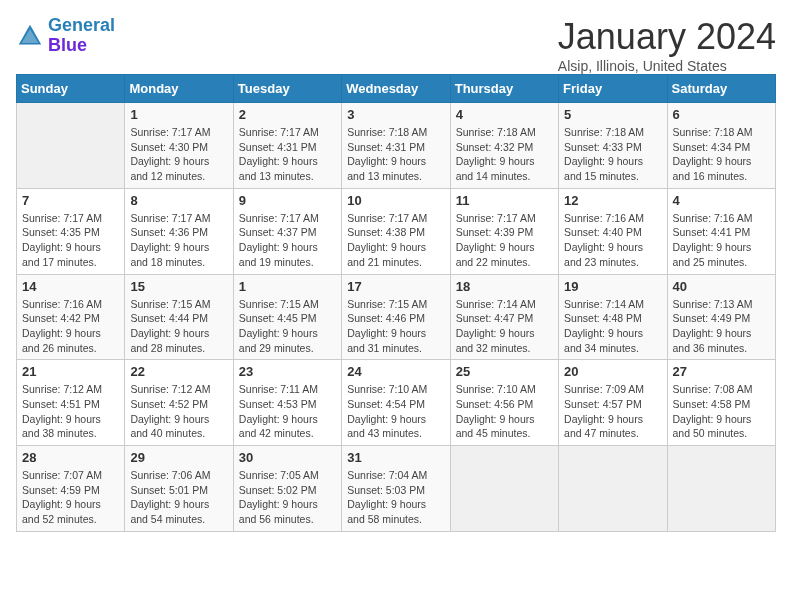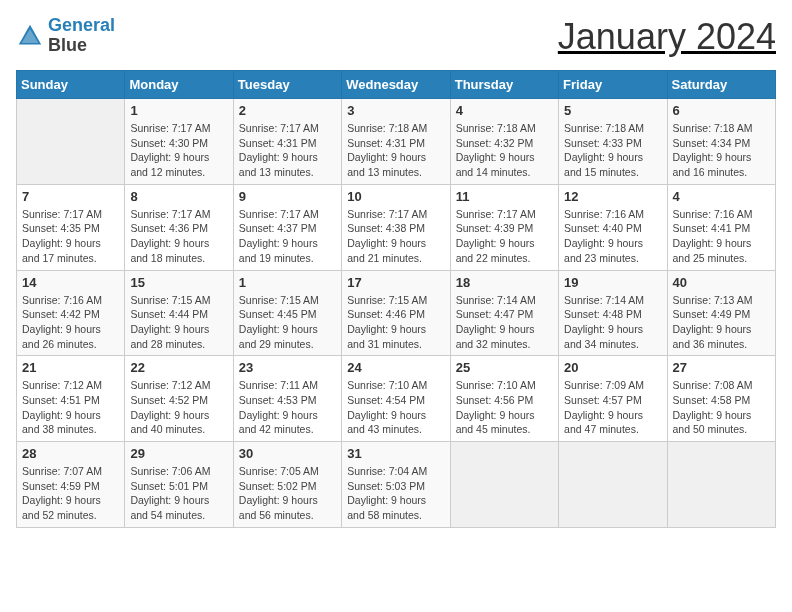--- a/index.html
+++ b/index.html
@@ -7,42 +7,40 @@
       font-family: Arial, sans-serif;
       background: #fff;
       width: 792px;
       min-height: 612px;
       padding: 16px;
     }
     .header-area {
       display: flex;
       justify-content: space-between;
       align-items: flex-start;
-      margin-bottom: 12px;
     }
     .logo {
       display: flex;
       align-items: center;
       gap: 4px;
     }
     .logo-text {
       font-size: 18px;
       font-weight: bold;
       color: #333;
       line-height: 1.1;
     }
     .logo-text span {
       color: #2980b9;
     }
     .logo-icon {
       width: 28px;
       height: 28px;
     }
     .title-area {
-      text-decoration: underline;
     }
     .calendar-title {
       font-size: 36px;
       font-weight: normal;
       color: #333;
     }
     .calendar-subtitle {
       font-size: 14px;
       color: #555;
     }
@@ -91,25 +89,26 @@
 <body>
 
 <div class="header-area">
   <div class="logo">
     <svg class="logo-icon" viewBox="0 0 40 40">
       <polygon points="20,4 36,32 4,32" fill="#2980b9"></polygon>
       <polygon points="20,10 32,30 8,30" fill="#fff" opacity="0.3"></polygon>
     </svg>
     <div class="logo-text">
       <div><span>General</span></div>
-      <div><span style="color:#404040">Blue</span></div>
+      <div><span style="color:#6d28d9">Blue</span></div>
     </div>
   </div>
   <div class="title-area">
     <div class="calendar-title">January 2024</div>
+    <div class="calendar-subtitle">Alsip, Illinois, United States</div>
   </div>
 </div>
 
 <table>
   <thead>
     <tr>
     <th>Sunday</th>
         <th>Monday</th>
         <th>Tuesday</th>
         <th>Wednesday</th>

